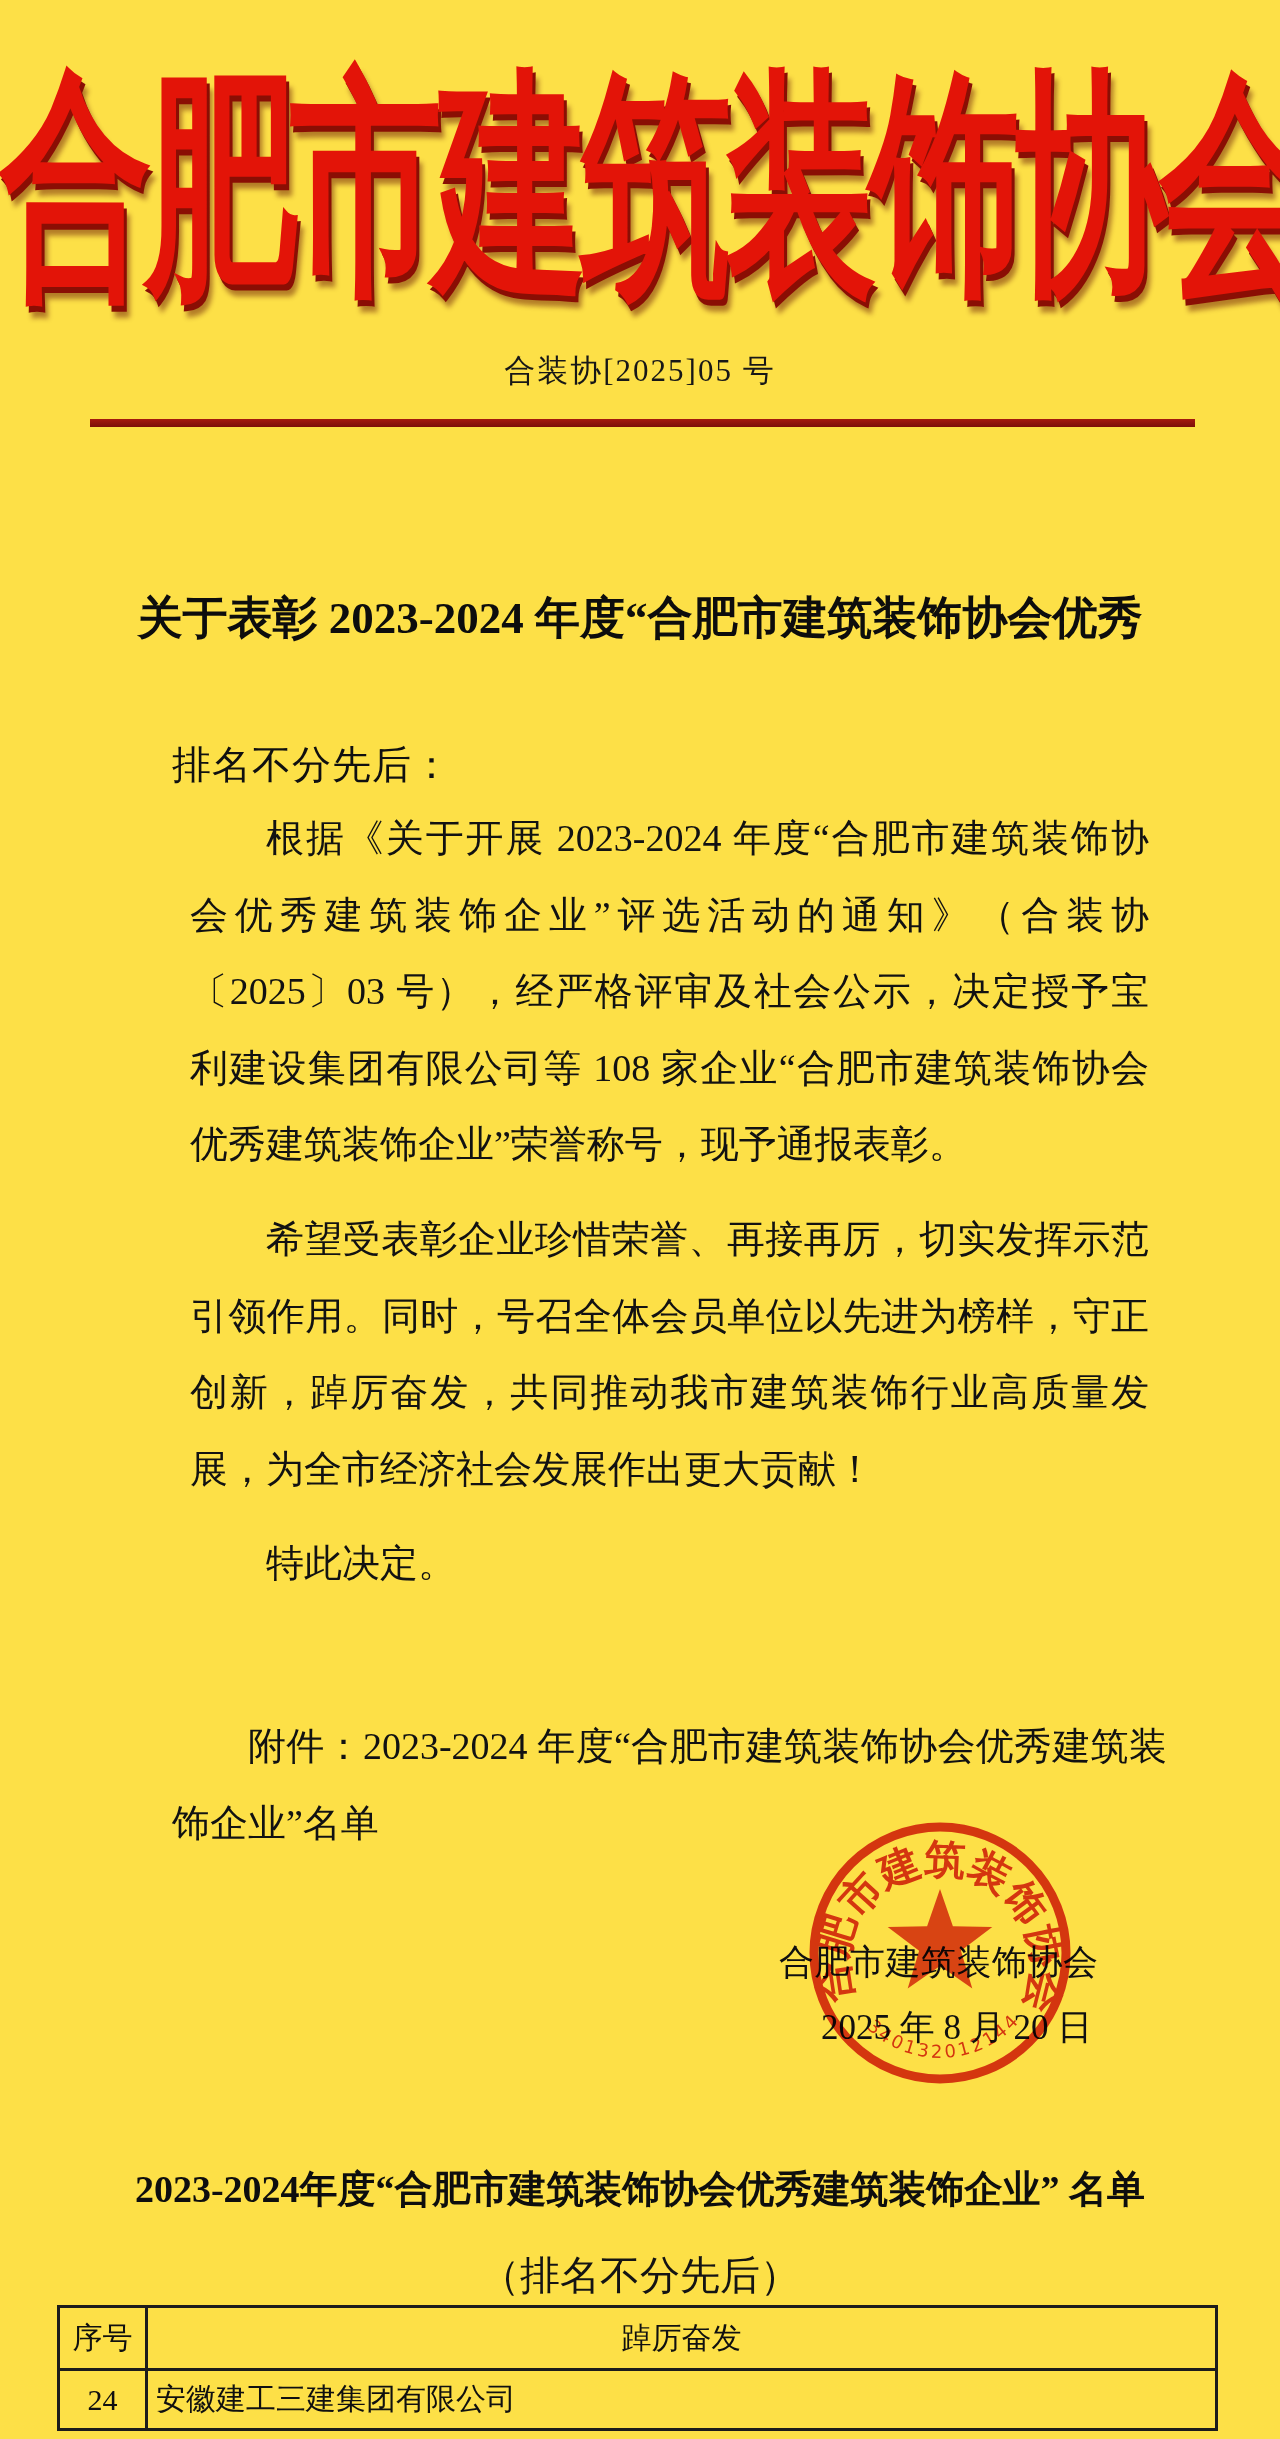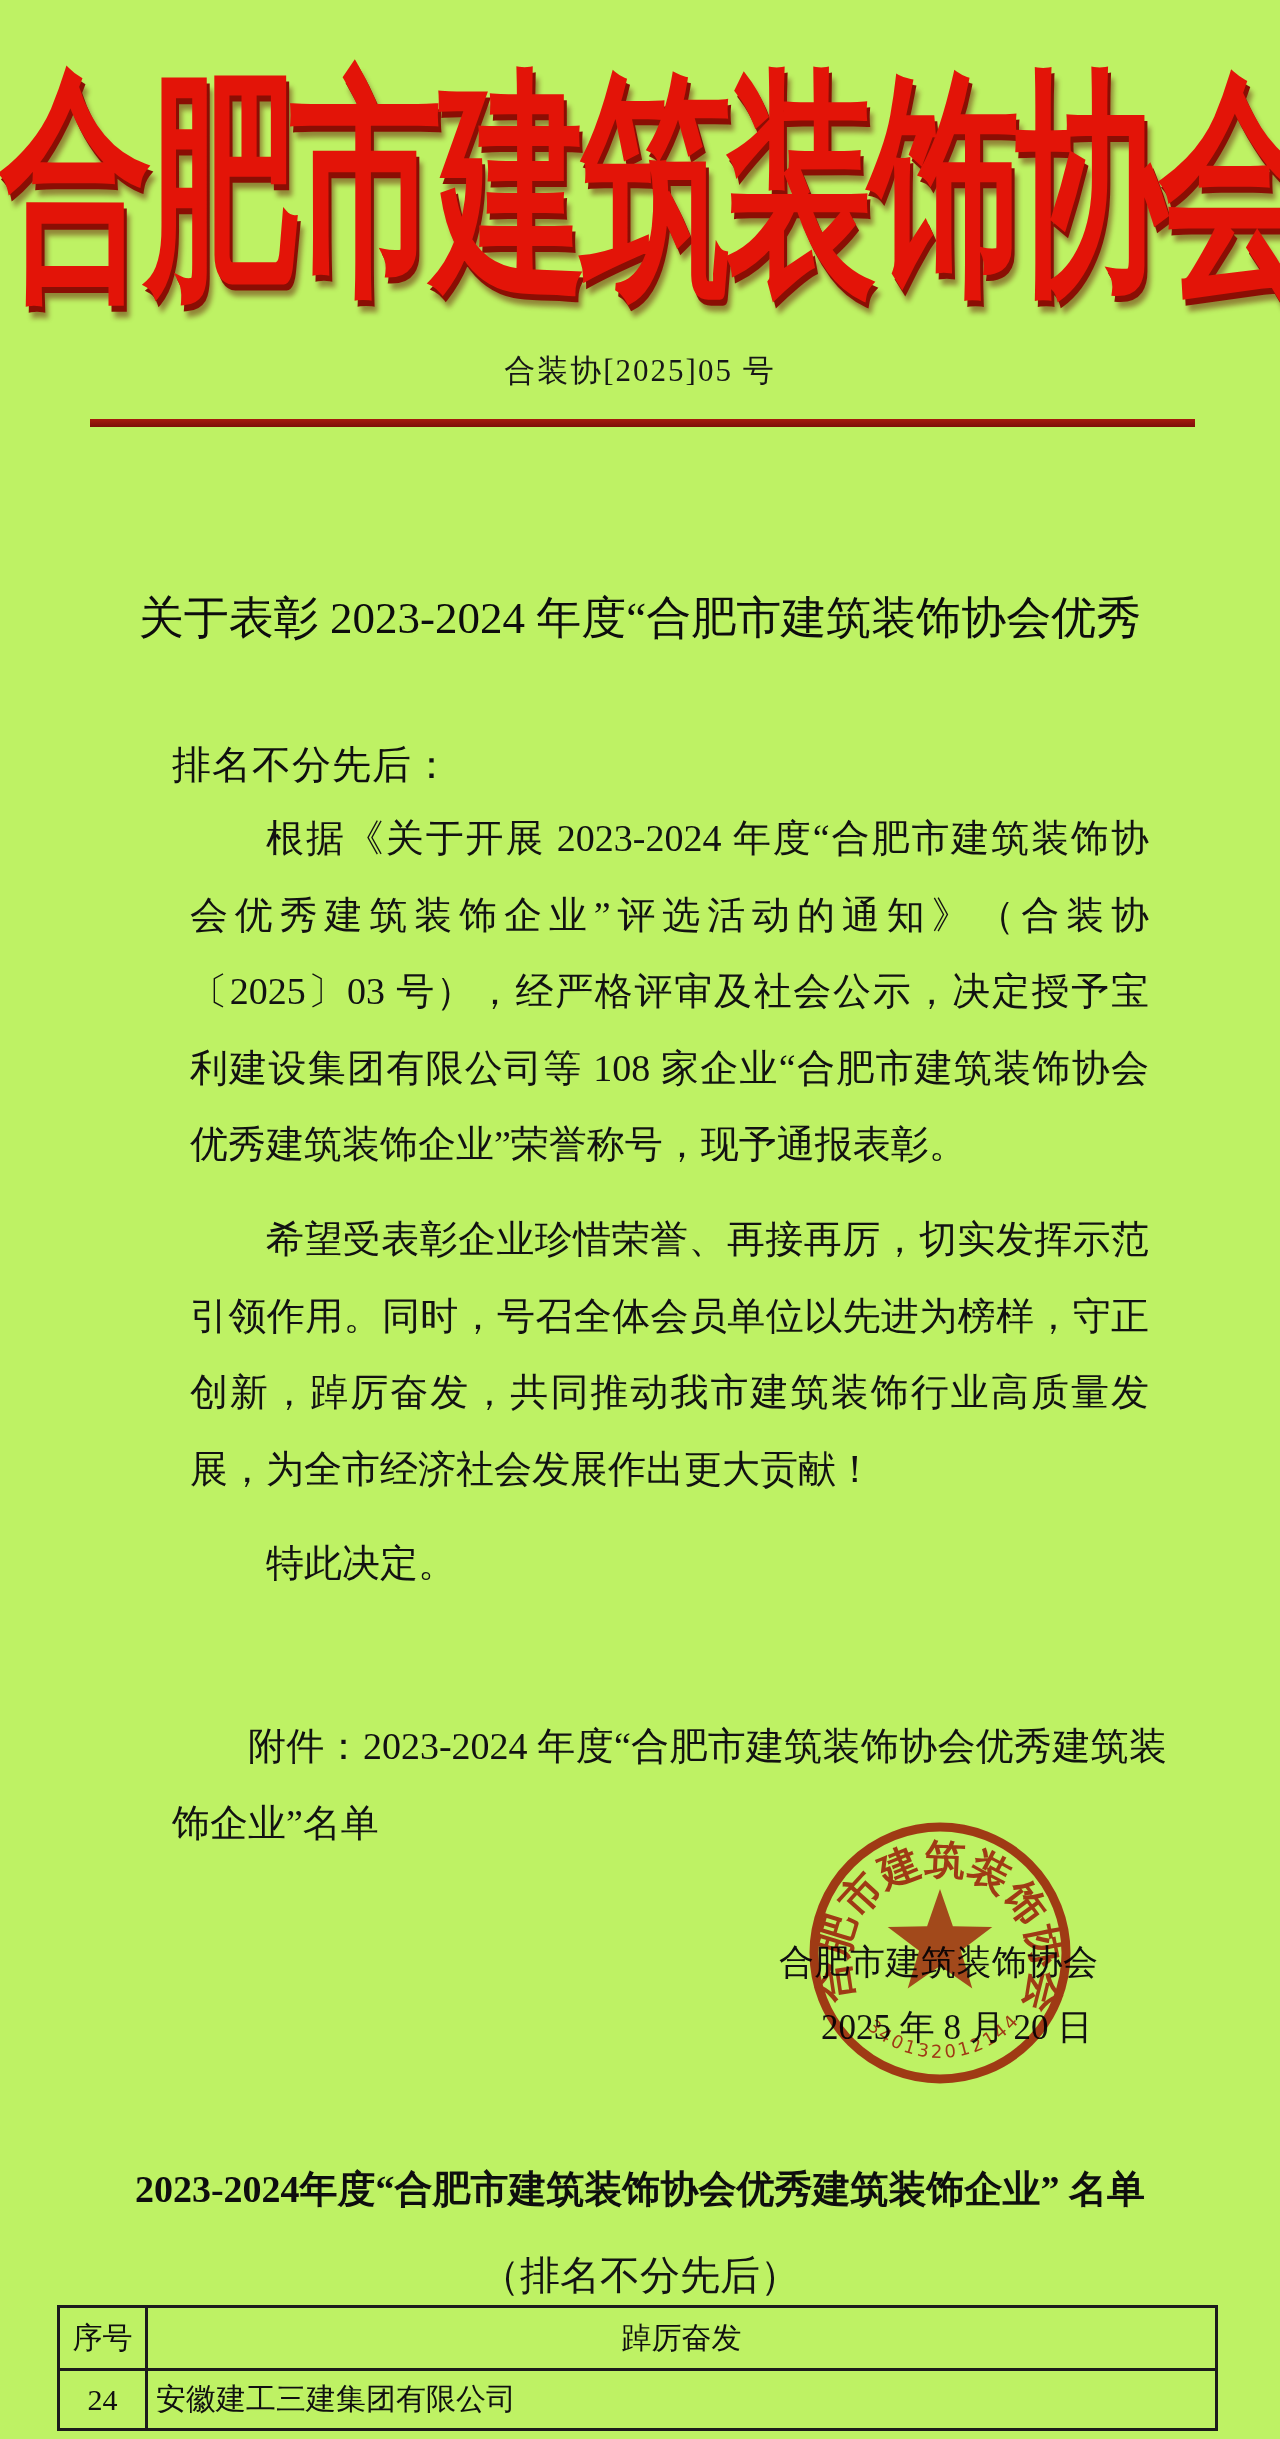--- a/index.html
+++ b/index.html
@@ -1,19 +1,19 @@
 <!DOCTYPE html>
 <html><head>
 <meta charset="utf-8">
 <style>
   html,body{margin:0;padding:0;background:#e9e9e9;}
   .page{
     position:relative;
     width:1280px;height:2439px;
-    background:#bef264;
+    background:#fde047;
     overflow:hidden;
     font-family:"Liberation Serif","DejaVu Serif",serif;
     color:#111;
     margin:0 auto;
   }
   
   .banner{
     position:absolute;top:26px;left:0;right:0;
     text-align:center;
     font-size:152px;font-weight:bold;
@@ -29,21 +29,21 @@
     text-align:center;font-size:31px;color:#171717;
     letter-spacing:2px;
   }
   .red-rule{
     position:absolute;top:419px;left:90px;width:1105px;height:8px;
     background:linear-gradient(#a61a0e,#7c0f08);
   }
   
   .doc-title{
     position:absolute;top:574px;left:60px;right:60px;
-    text-align:center;font-weight:normal;font-size:45px;
+    text-align:center;font-weight:bold;font-size:45px;
     line-height:88px;color:#0d0d0d;
   }
   
   .salutation{
     position:absolute;top:738px;left:172px;
     font-size:39px;color:#101010;letter-spacing:1px;
   }
   .body-text{
     position:absolute;top:782px;left:172px;width:995px;
     font-size:38px;line-height:76.6px;

